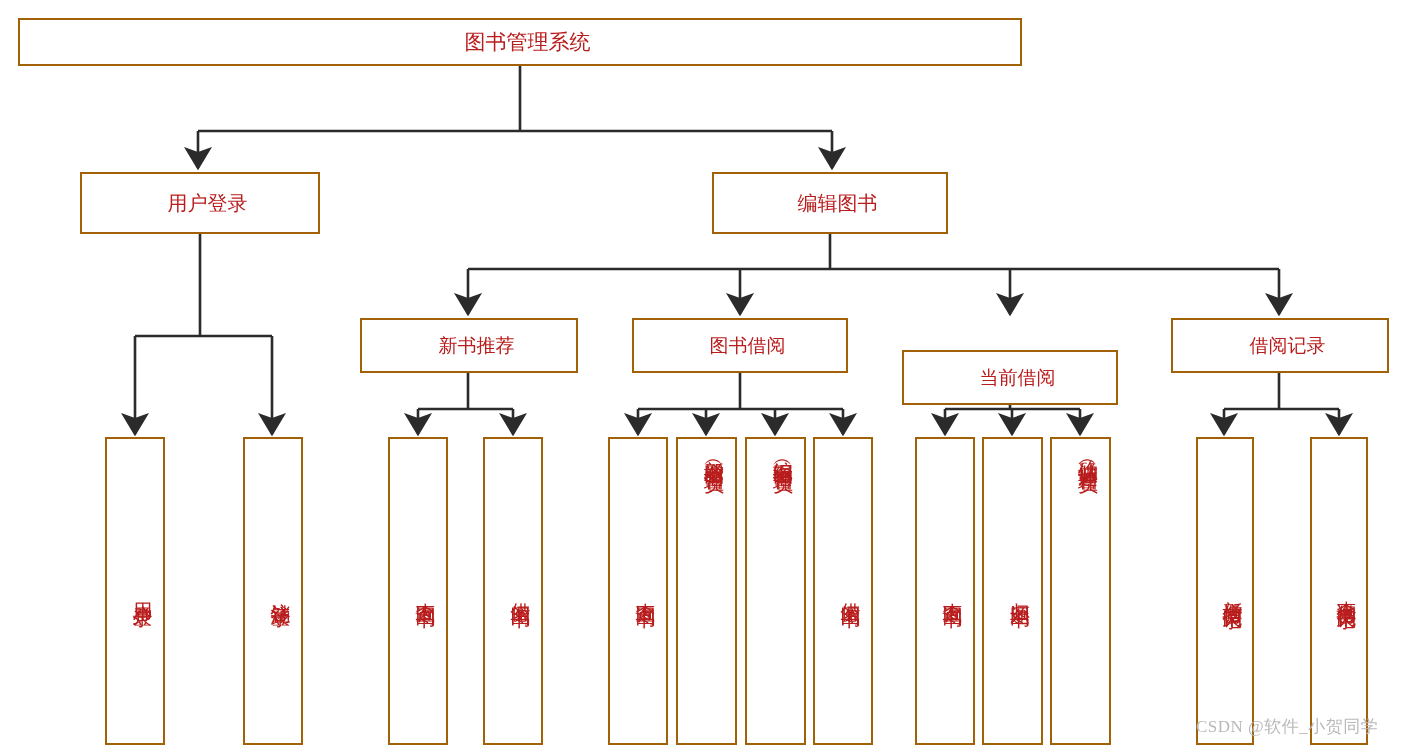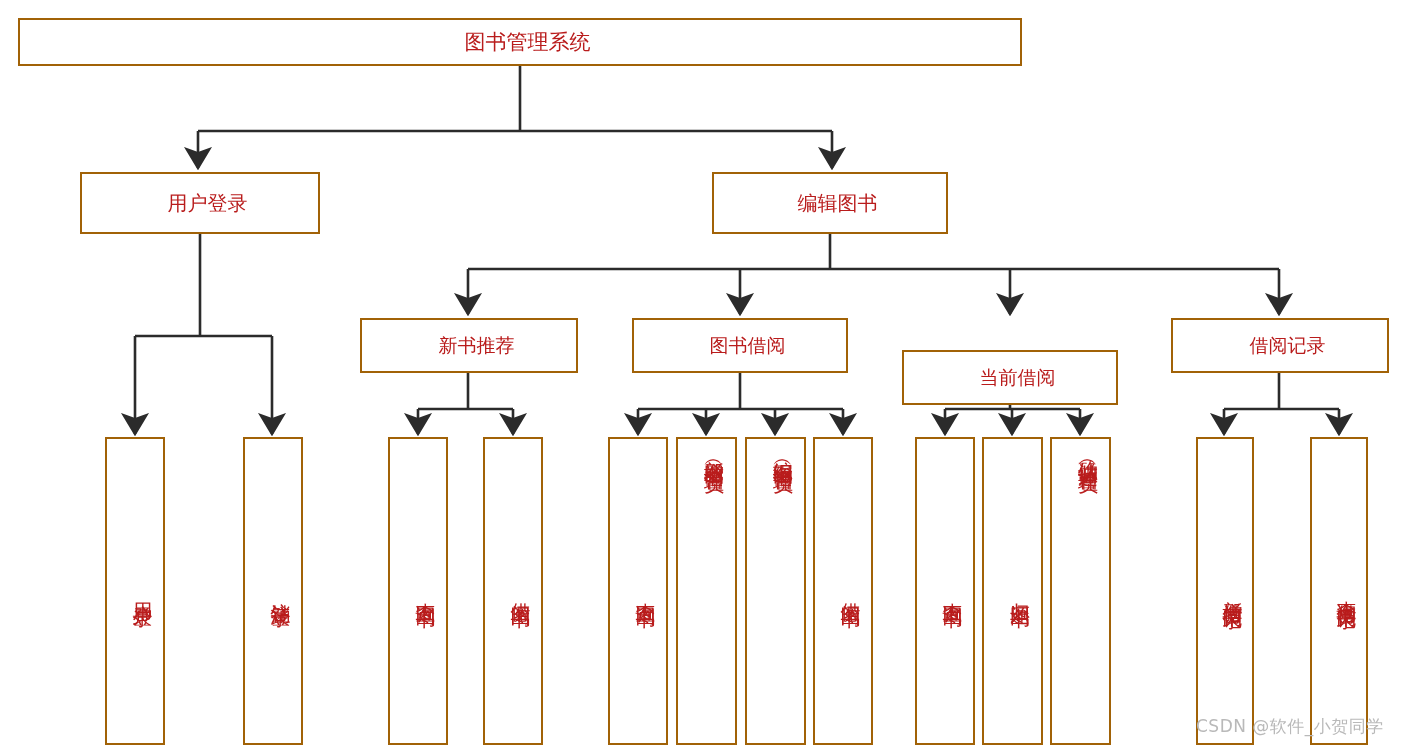--- a/index.html
+++ b/index.html
@@ -222,15 +222,15 @@
     <div class="leaf-inner">
       <span class="leaf-label">新增借阅记录</span>
     </div>
   </div>
   <div class="node leaf" style="left:1310px; top:437px; width:58px; height:308px;">
     <div class="leaf-inner">
       <span class="leaf-label">查询借阅记录</span>
     </div>
   </div>
 
-  <div class="watermark" style="left:1196px; top:715px;">CSDN @软件_小贺同学</div>
+  <div class="watermark" style="left:1196px; top:715px;font-family:Liberation Serif, serif;">CSDN @软件_小贺同学</div>
 
 </div>
 
 </body></html>

